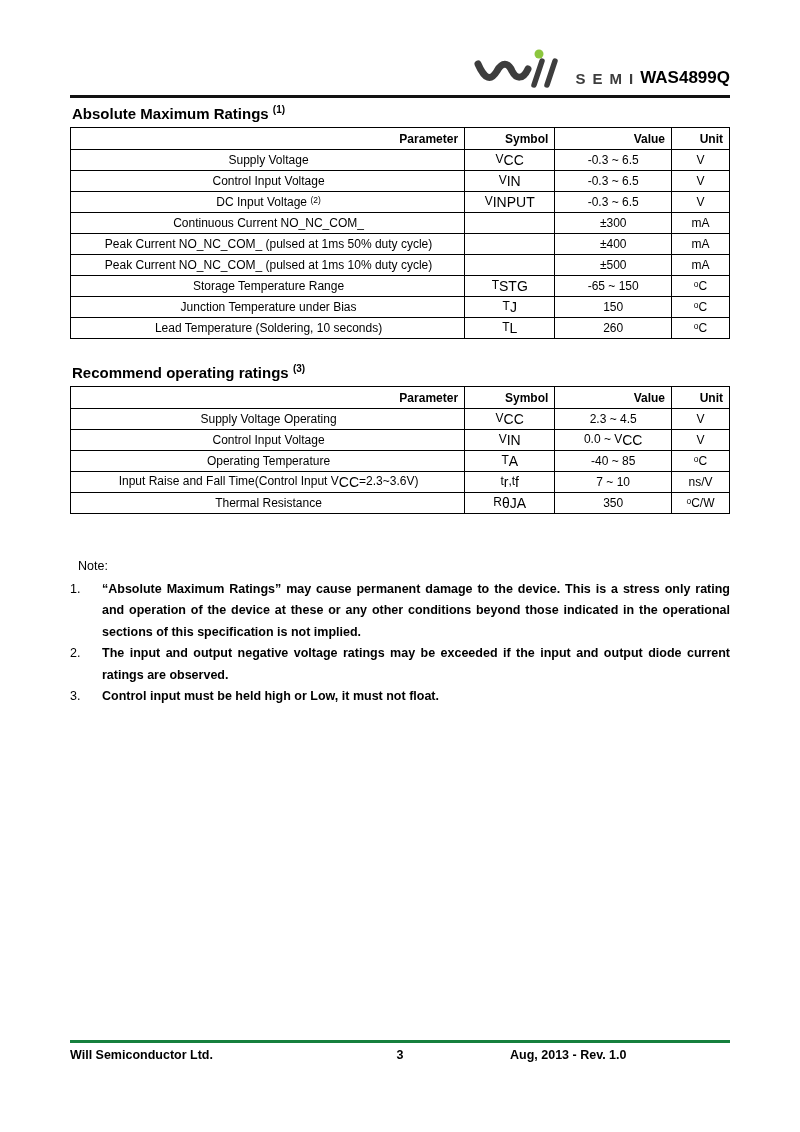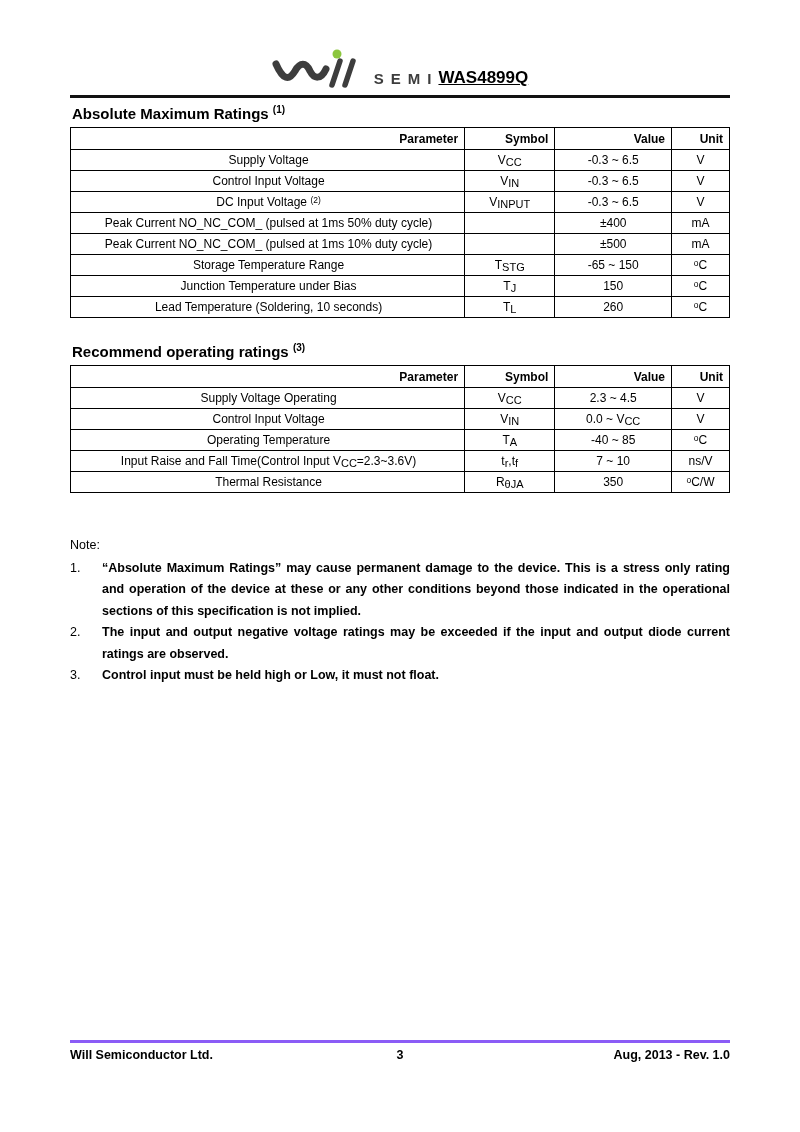--- a/index.html
+++ b/index.html
@@ -7,63 +7,63 @@
   .page {
     width:800px; height:1132px; background:#ffffff; position:relative;
     font-family:"Liberation Sans", sans-serif; color:#000;
     margin:0 auto; overflow:hidden;
     box-shadow:0 0 4px rgba(0,0,0,.25);
   }
   .content { position:absolute; left:70px; right:70px; top:0; }
 
   
   .header {
-    margin-top:48px; display:flex; justify-content:center;
+    margin-top:48px; display:flex; justify-content:flex-end;
     align-items:flex-end; border-bottom:3px solid #111; padding-bottom:5px;
   }
   .logo { display:flex; align-items:flex-end; gap:10px; }
   .logo svg { display:block; }
   .logo-semi {
     font-size:15px; font-weight:bold; letter-spacing:7px; color:#3d3d3d;
     padding-bottom:3px;
   }
-  .product-title { font-size:17px; font-weight:bold; padding-bottom:2px;text-decoration:underline; }
+  .product-title { font-size:17px; font-weight:bold; padding-bottom:2px; }
 
   
   .section-title { font-size:15px; font-weight:bold; margin:6px 0 5px 2px; }
   .section-title sup { font-size:10px; vertical-align:6px; }
   .section-title.second { margin-top:24px; }
 
   
   table { width:100%; border-collapse:collapse; font-size:12px; table-layout:fixed; }
   th, td { border:1px solid #000; height:21px; padding:1px 6px; }
   th { font-weight:bold; text-align:right; height:22px; }
   td.c-param { text-align:center; padding-left:8px; }
   td.c-sym, td.c-val, td.c-unit { text-align:center; }
   col.w-param { width:59.8%; } col.w-sym { width:13.7%; }
   col.w-val  { width:17.7%; } col.w-unit { width:8.8%; }
-  td sub, th sub { font-size:11px; vertical-align:-2px; letter-spacing:0; }
+  td sub, th sub { font-size:14px; vertical-align:-2px; letter-spacing:0; }
   td sup, th sup { font-size:8.5px; vertical-align:3px; }
 
   
   .notes { margin-top:42px; font-size:12.5px; line-height:21.5px; }
-  .note-label { margin-bottom:1px; }
+  .note-label { margin-bottom:1px;margin-left:8px; }
   .note-item { display:flex; }
   .note-num { width:32px; flex:0 0 32px; }
   .note-text { flex:1; text-align:justify;font-weight:bold; }
 
   
   .footer {
     position:absolute; left:70px; right:70px; top:1040px;
-    border-top:3px solid #8b5cf6; padding-top:5px;
+    border-top:3px solid #15803d; padding-top:5px;
     display:flex; font-size:12.5px; font-weight:bold;
   }
   .footer > span { flex:1; }
   .footer-page { text-align:center; }
-  .footer-rev { text-align:right; }
+  .footer-rev { text-align:left; }
 </style>
 </head>
 <body>
 
 <div class="page">
   <div class="content">
 
     <div class="header">
       <div class="logo">
         <svg width="92" height="42" viewBox="0 0 92 42" aria-hidden="true">
@@ -109,20 +109,26 @@
             <td class="c-unit">V</td>
           </tr>
 
           <tr>
             <td class="c-param">DC Input Voltage <sup>(2)</sup></td>
             <td class="c-sym">V<sub>INPUT</sub></td>
             <td class="c-val">-0.3 ~ 6.5</td>
             <td class="c-unit">V</td>
           </tr>
 
+          <tr>
+            <td class="c-param">Continuous Current NO_NC_COM_</td>
+            <td class="c-sym"></td>
+            <td class="c-val">±300</td>
+            <td class="c-unit">mA</td>
+          </tr>
 
           <tr>
             <td class="c-param">Peak Current NO_NC_COM_ (pulsed at 1ms 50% duty cycle)</td>
             <td class="c-sym"></td>
             <td class="c-val">±400</td>
             <td class="c-unit">mA</td>
           </tr>
 
           <tr>
             <td class="c-param">Peak Current NO_NC_COM_ (pulsed at 1ms 10% duty cycle)</td>

